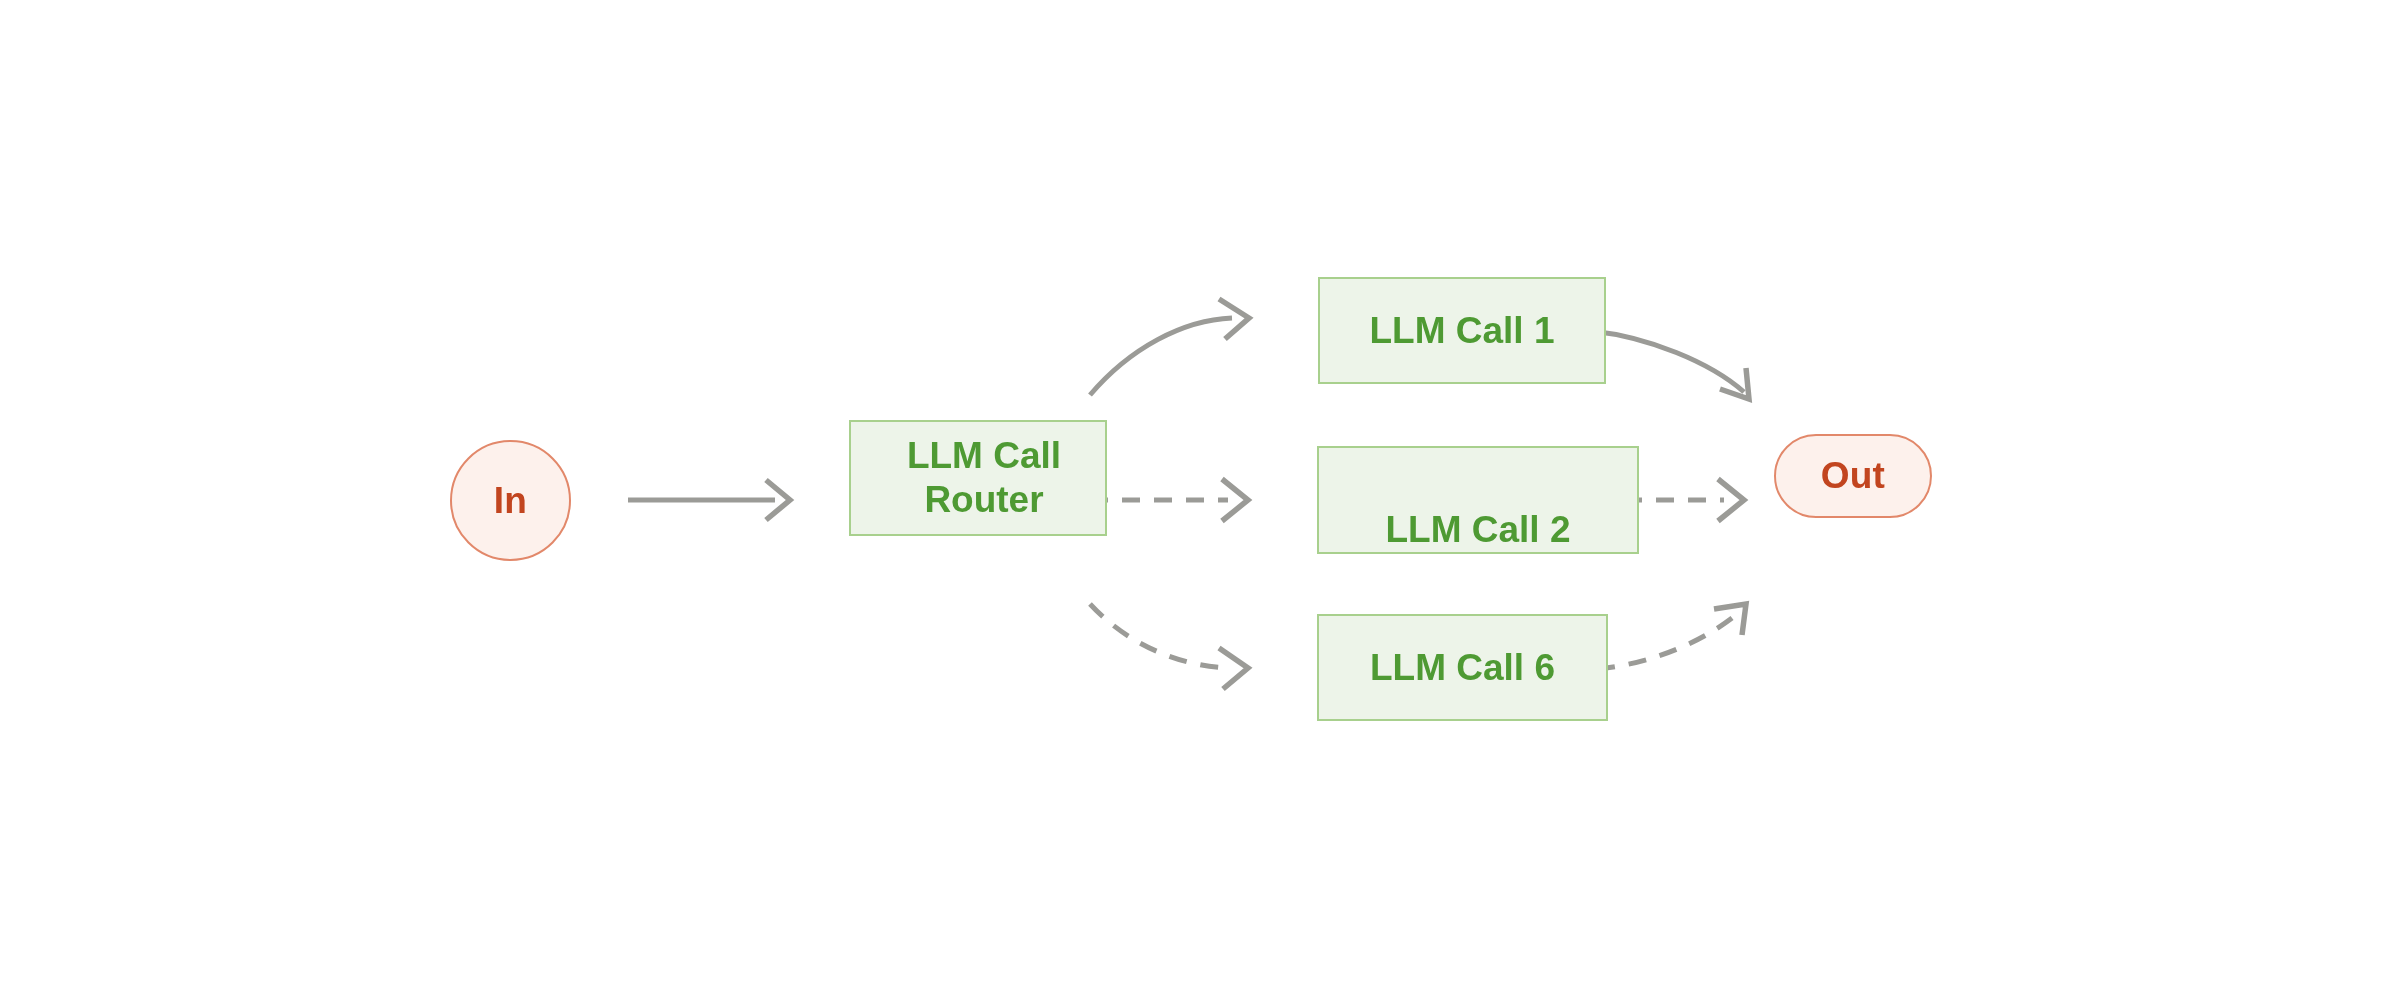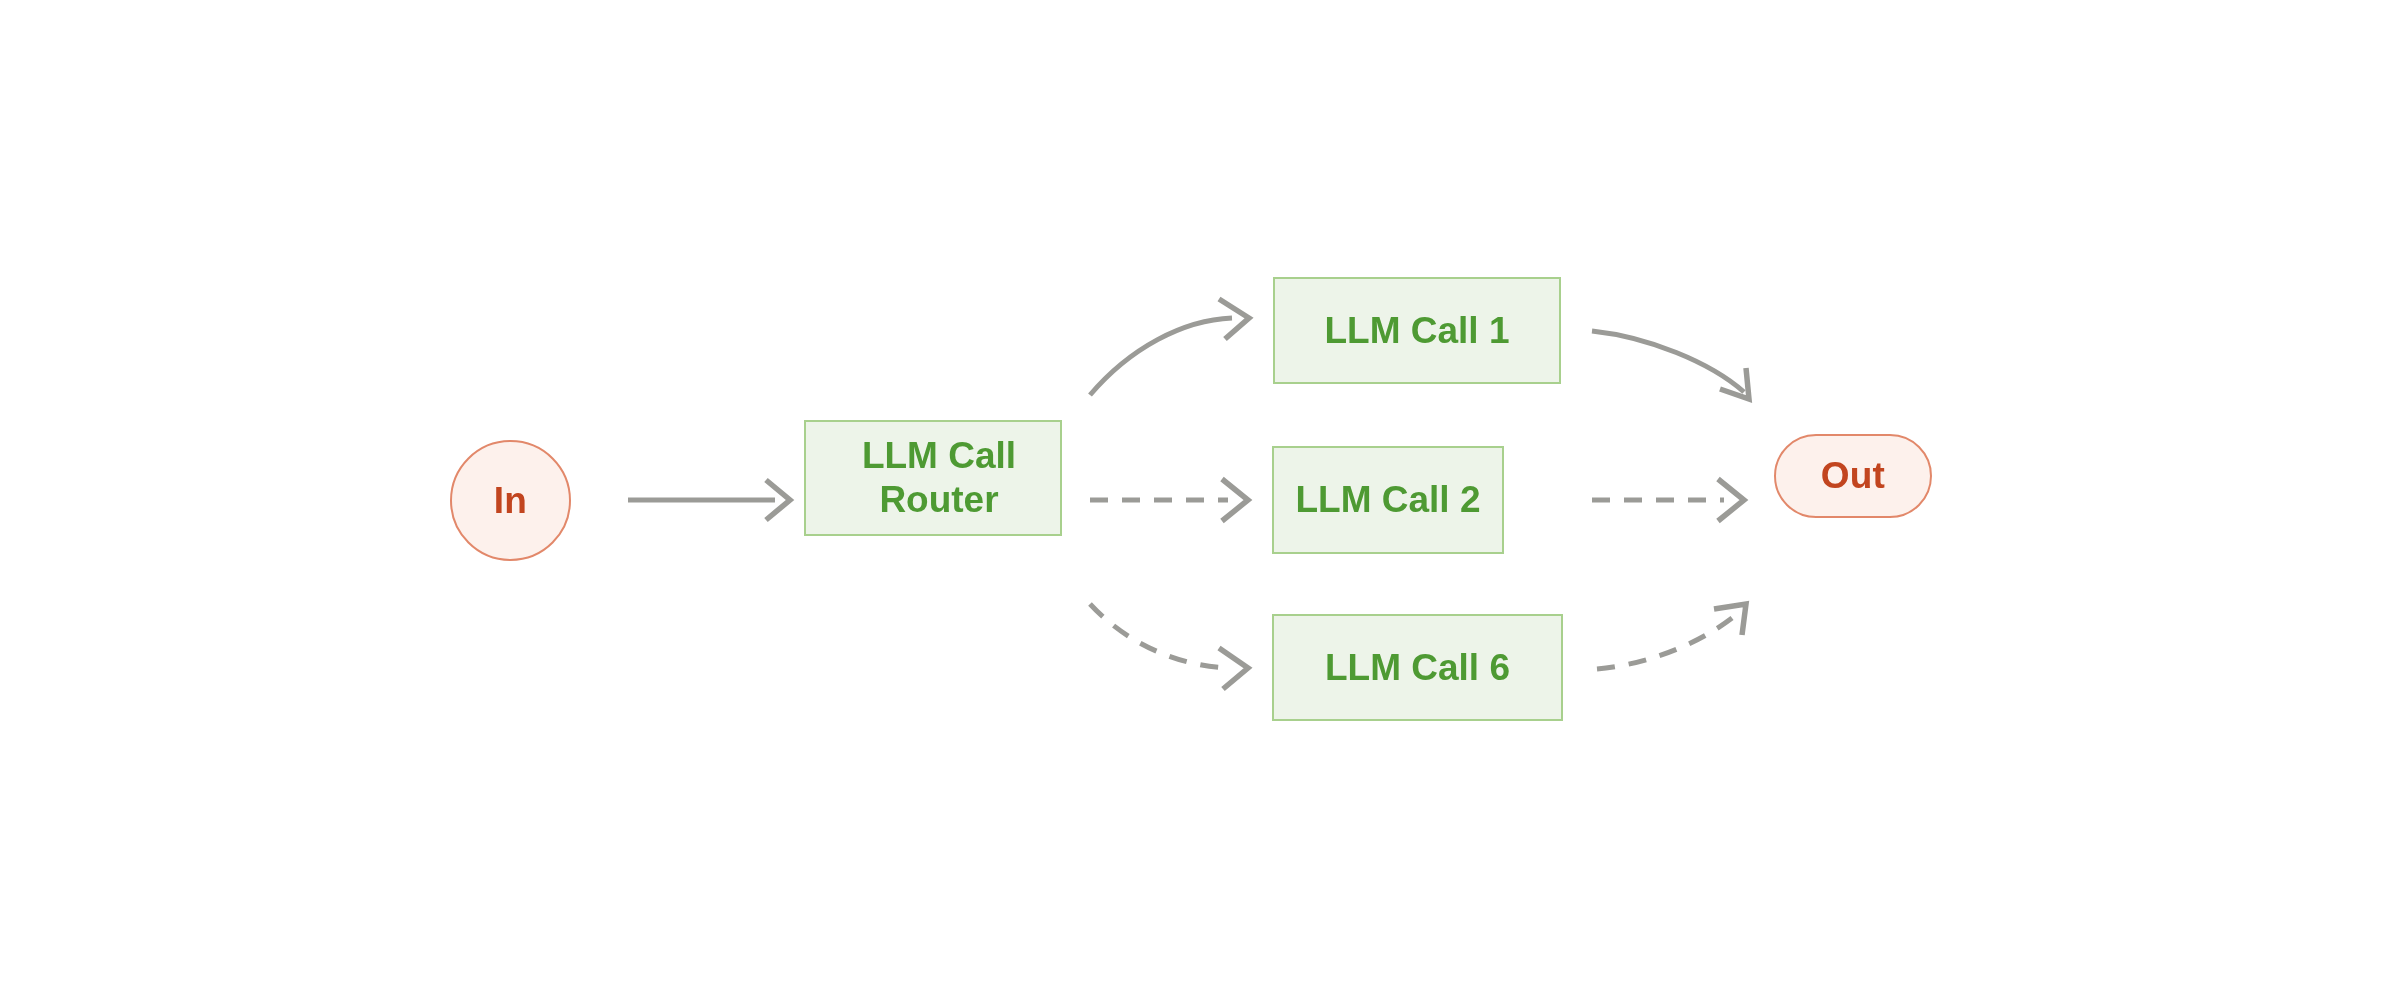--- a/index.html
+++ b/index.html
@@ -59,39 +59,41 @@
     border-radius: 54px;
     font-size: 37px;
   }
   .node-llm {
     background: #edf4e9;
     border: 2px solid #a8d08d;
     color: #4e9a33;
     font-size: 37px;
     font-weight: bold;
     line-height: 1.18;
+    margin-left: 45px;
   }
   .node-router {
     left: 804px;
     top: 420px;
     width: 258px;
     height: 116px;
     padding-left: 12px;
   }
   .node-call1 {
     left: 1273px;
     top: 277px;
     width: 288px;
     height: 107px;
   }
   .node-call2 {
     left: 1272px;
     top: 446px;
-    width: 232px;
+    width: 322px;
     height: 108px;
+    align-items: flex-end;
   }
   .node-call3 {
     left: 1272px;
     top: 614px;
     width: 291px;
     height: 107px;
   }
   .edge-line {
     fill: none;
     stroke: #9b9b97;

